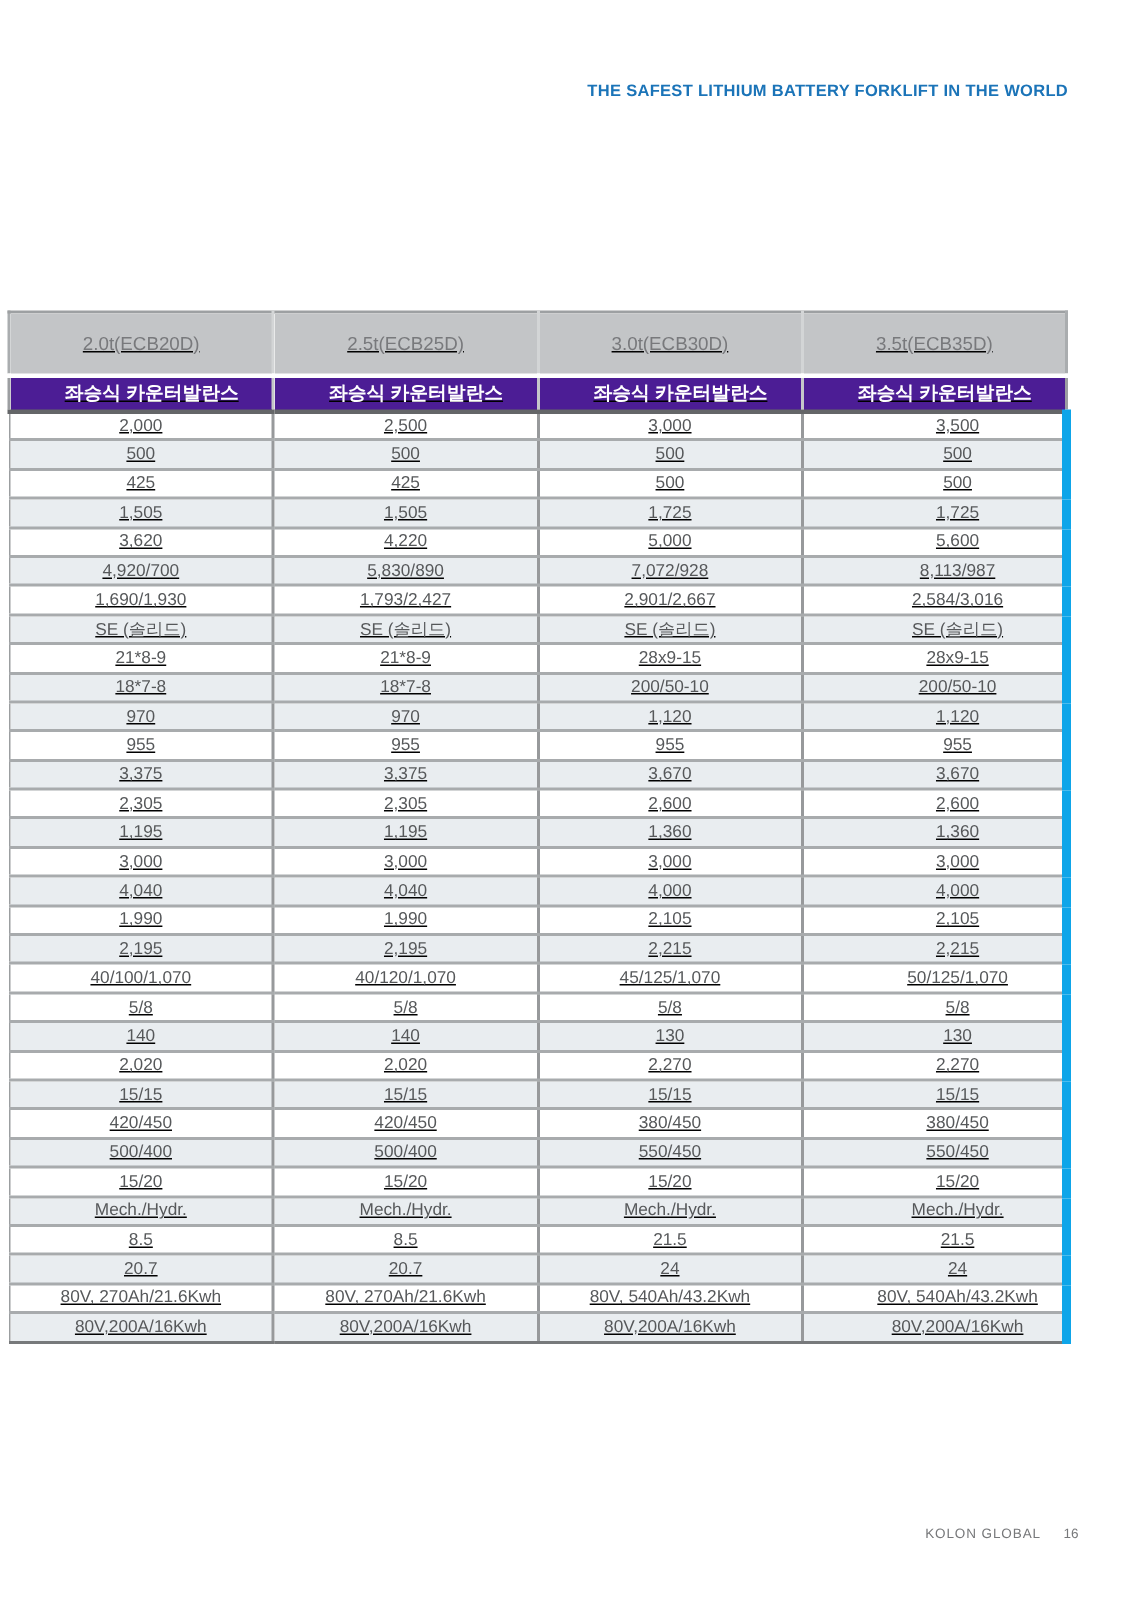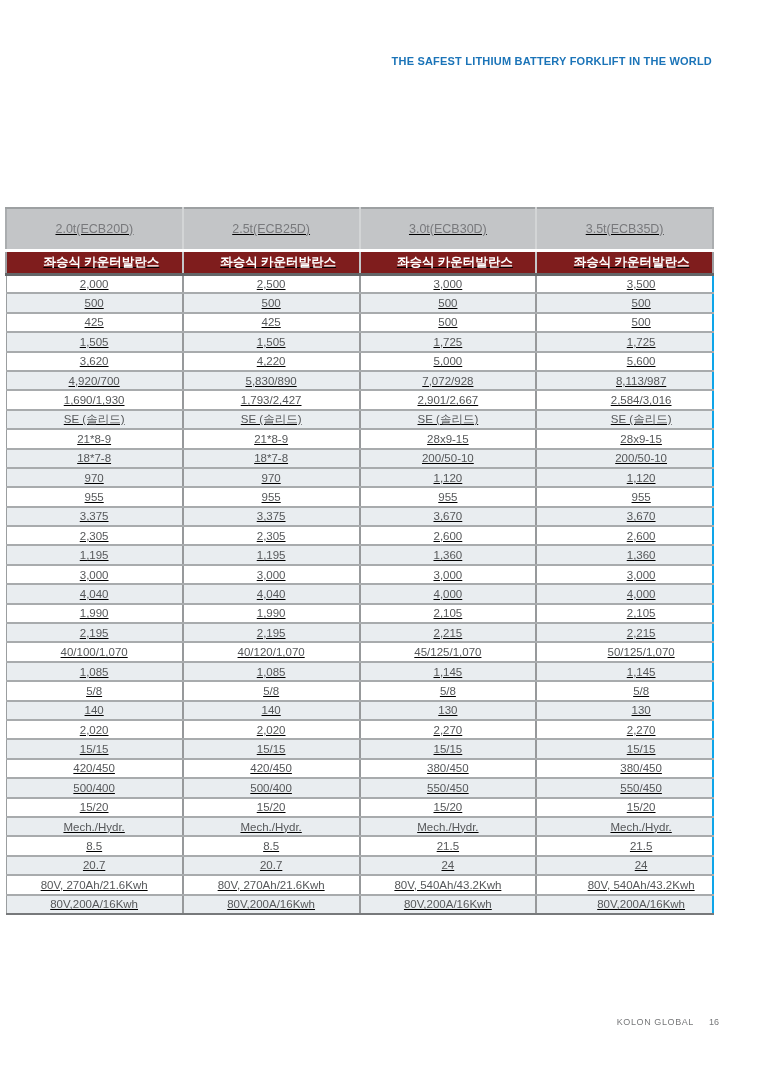--- a/index.html
+++ b/index.html
@@ -53,21 +53,21 @@
     border-top: 2px solid #9da0a2;
     border-left: 2px solid #d3d5d6;
     border-right: 2px solid #d3d5d6;
     border-bottom: 3px solid #ffffff;
   }
   th.model:first-child { border-left: 2px solid #aaadaf; }
   th.model:last-child  { border-right: 2px solid #aaadaf; }
 
   th.type {
     height: 24px;
-    background: #7f1d1d;
+    background: #4c1d95;
     color: #ffffff;
     font-size: 12.5px;
     font-weight: bold;
     border-left: 2px solid #c5c7c9;
     border-right: 2px solid #c5c7c9;
     border-bottom: 3px solid #646668;
     padding-left: 14px;
   }
   th.type:first-child { border-left: 2px solid #9c9ea1; }
   th.type:last-child  { border-right: 2px solid #9c9ea1; }
@@ -75,21 +75,21 @@
   tbody td {
     height: 19.4px;
     font-size: 11.5px;
     color: #56585a;
     background: #ffffff;
     border-bottom: 2px solid #a8abad;
     border-left: 2px solid #97999b;
     border-right: 2px solid #97999b;
   }
   tbody td:first-child { border-left: 1px solid #9b9ea0; }
-  tbody td:last-child  { border-right: 2px solid #0ea5e9; padding-left: 33px; }
+  tbody td:last-child  { border-right: 6px solid #0ea5e9; padding-left: 33px; }
   tbody tr.stripe td { background: #e9edf0; }
   tbody tr:last-child td { border-bottom: 2px solid #77797b; }
 
   .footer {
     position: absolute;
     top: 1017px;
     right: 41px;
     display: flex;
     align-items: baseline;
     gap: 15px;
@@ -235,26 +235,20 @@
           <td>2,195</td>
           <td>2,215</td>
           <td>2,215</td>
         </tr>
         <tr>
           <td>40/100/1,070</td>
           <td>40/120/1,070</td>
           <td>45/125/1,070</td>
           <td>50/125/1,070</td>
         </tr>
-        <tr class="stripe">
-          <td>1,085</td>
-          <td>1,085</td>
-          <td>1,145</td>
-          <td>1,145</td>
-        </tr>
         <tr>
           <td>5/8</td>
           <td>5/8</td>
           <td>5/8</td>
           <td>5/8</td>
         </tr>
         <tr class="stripe">
           <td>140</td>
           <td>140</td>
           <td>130</td>

